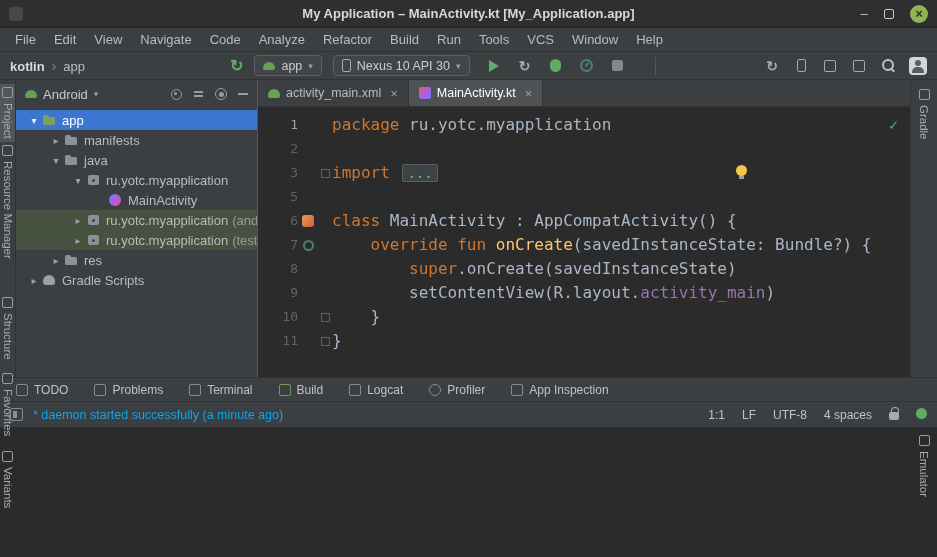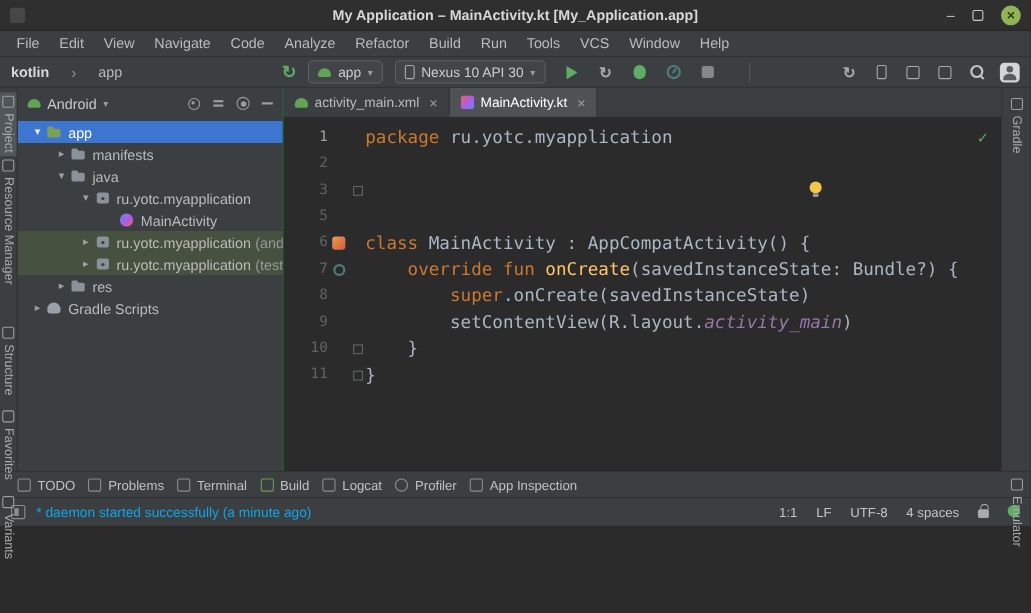--- a/index.html
+++ b/index.html
@@ -1,34 +1,34 @@
 <!DOCTYPE html>
 <html><head>
 <meta charset="utf-8">
 <style>
 *{box-sizing:border-box;margin:0;padding:0}
 html,body{width:937px;height:557px;overflow:hidden;background:#2b2b2b;font-family:"Liberation Sans",sans-serif}
-.app{display:flex;flex-direction:column;width:937px;height:478px;font-size:13px;color:#bbb}
+.app{display:flex;flex-direction:column;width:937px;height:427px;font-size:13px;color:#bbb}
 
 
 .titlebar{height:28px;background:#2f2f2f;display:flex;align-items:center;padding:0 9px;border-bottom:1px solid #252525;position:relative;flex:0 0 28px}
 .win-icon{width:14px;height:14px;background:#474747;border-radius:3px}
 .title{position:absolute;left:0;right:0;text-align:center;font-weight:bold;color:#d8d8d8;font-size:13px;pointer-events:none}
 .win-controls{margin-left:auto;display:flex;align-items:center;gap:16px;position:relative;z-index:1}
 .wc{color:#c9c9c9;font-size:13px;line-height:1}
 .max-box{width:10px;height:10px;border:1px solid #c9c9c9;border-radius:2px;display:inline-block}
 .wc-close{width:18px;height:18px;border-radius:50%;background:#90b457;color:#2e3a10;display:flex;align-items:center;justify-content:center;font-size:13px;font-weight:bold}
 
 
 .menubar{height:24px;background:#3c3f41;display:flex;align-items:center;padding:0 6px;border-bottom:1px solid #323232;flex:0 0 24px}
 .menu-item{padding:0 9px;font-size:13px;color:#bbb}
 
 
 .toolbar{height:28px;background:#3c3f41;display:flex;align-items:center;padding:0 10px;border-bottom:1px solid #323232;flex:0 0 28px}
-.breadcrumb{display:flex;align-items:center;gap:20px;font-size:13px}
+.breadcrumb{display:flex;align-items:flex-end;gap:7px;font-size:13px}
 .bc-root{color:#d8d8d8;font-weight:bold}
 .bc-sep{color:#8a8d8f;font-size:14px}
 .bc-cur{color:#bbb}
 .sync-arrow{margin-left:145px;color:#5fad65;font-size:16px;font-weight:bold}
 .combo{display:flex;align-items:center;gap:6px;height:21px;padding:0 8px;border:1px solid #5e6163;border-radius:4px;background:#414547;font-size:12.5px;color:#ccc;margin-left:11px;white-space:nowrap}
 .caret{color:#9b9ea0;font-size:9px}
 .android-head{width:12px;height:8px;background:#63a355;border-radius:6px 6px 2px 2px;display:inline-block}
 .phone-icon{width:9px;height:13px;border:1px solid #a7abad;border-radius:2px;display:inline-block}
 .tb-icons{display:flex;align-items:center;gap:15px;margin-left:16px}
 .tbi{width:16px;height:16px;display:flex;align-items:center;justify-content:center;color:#a7abad;font-size:14px}
@@ -99,33 +99,33 @@
 .code-line{display:flex;height:24px;position:relative;align-items:center}
 .ln{width:40px;text-align:right;color:#606366;font-size:13px;flex:0 0 40px;font-family:"DejaVu Sans Mono",monospace}
 .code-line:first-of-type .ln{color:#a2a2a2}
 .gslot{width:20px;flex:0 0 20px;display:flex;align-items:center;justify-content:center}
 .fslot{width:14px;flex:0 0 14px;display:flex;align-items:center;justify-content:center}
 .ctext{white-space:pre;color:#a9b7c6}
 .tok{white-space:pre}
 .tok-kw{color:#cc7832}
 .tok-fn{color:#ffc66b}
 .tok-pl{color:#a9b7c6}
-.tok-field{color:#9876aa;font-style:italic}
+.tok-field{color:#9876aa;}
 .tok-folded{color:#9da0a2;background:#3c4345;border:1px solid #5a5f61;border-radius:2px;padding:0 4px;margin-left:3px;font-size:14px}
 .fold-box{width:9px;height:9px;border:1px solid #5f6466;background:#2b2b2b}
 .gicon{display:block}
 .gicon-class{width:12px;height:12px;border-radius:3px;background:linear-gradient(135deg,#ec9b4a,#cf5b42)}
 .gicon-override{width:11px;height:11px;border-radius:50%;border:2px solid #4b8079;background:#2b2b2b}
 .bulb{position:absolute;left:478px;top:4px;width:11px;height:11px;border-radius:50%;background:#f3c74a}
 .bulb::after{content:'';position:absolute;left:3px;top:11px;width:5px;height:3px;background:#9b9ea0}
 .inspection-check{position:absolute;right:12px;top:6px;color:#5fad65;font-size:15px;font-weight:bold}
 
 
 .bottombar{height:24px;background:#3c3f41;border-top:1px solid #323232;display:flex;align-items:center;padding:0 16px;font-size:12px;flex:0 0 24px}
-.bb-left{display:flex;gap:12px}
+.bb-left{display:flex;gap:26px}
 .bb-right{margin-left:auto;display:flex;gap:24px}
 .bb-item{display:flex;align-items:center;gap:6px;color:#bfc1c3;white-space:nowrap}
 .bb-icon{width:12px;height:12px;border:1px solid #8a8d8f;border-radius:2px;position:relative;flex:0 0 auto}
 .bb-icon.profiler-icon,.bb-icon.event-log-icon{border-radius:50%}
 .bb-icon.build-icon{border-color:#6f9a5c}
 
 
 .statusbar{height:26px;background:#3c3f41;border-top:1px solid #323232;display:flex;align-items:center;padding:0 10px;font-size:12px;color:#c2c4c6;flex:0 0 26px}
 .sb-grid{width:13px;height:13px;border:1px solid #8a8d8f;border-radius:2px;margin-right:10px;position:relative}
 .sb-grid::after{content:'';position:absolute;left:2px;top:2px;width:4px;height:7px;background:#8a8d8f}
@@ -330,20 +330,21 @@
             <span class="gslot"></span>
             <span class="fslot"></span>
             <span class="ctext"></span>
           </div>
           <div class="code-line">
             <span class="ln">3</span>
             <span class="gslot"></span>
             <span class="fslot">
               <span class="fold-box"></span>
             </span>
+            <span class="ctext"><span class="tok tok-kw">import </span><span class="tok tok-folded">...</span></span>
             <span class="bulb"></span>
           </div>
           <div class="code-line">
             <span class="ln">5</span>
             <span class="gslot"></span>
             <span class="fslot"></span>
             <span class="ctext"></span>
           </div>
           <div class="code-line">
             <span class="ln">6</span>

